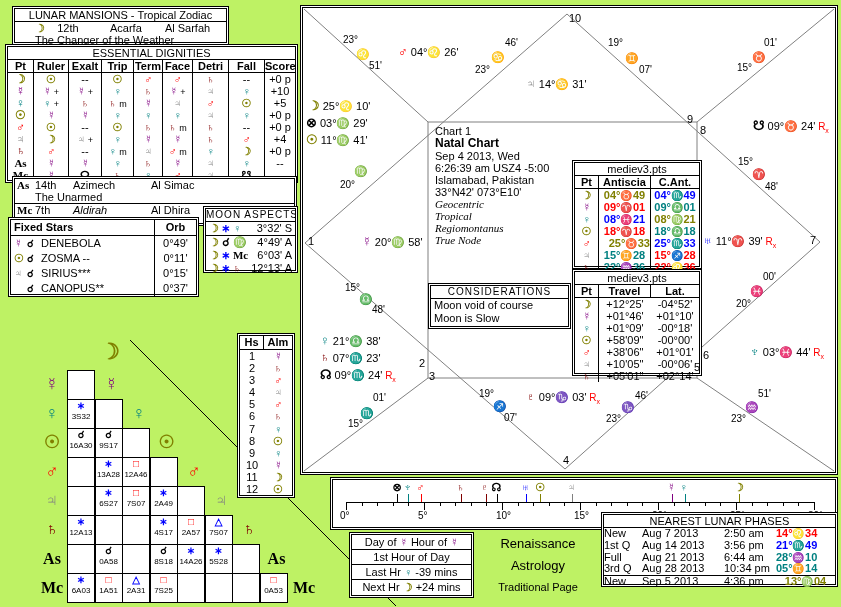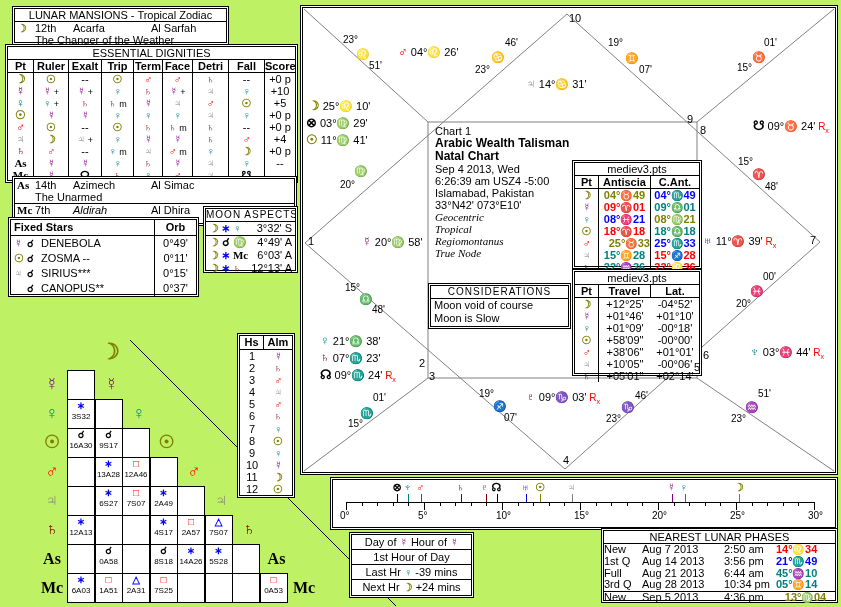--- a/index.html
+++ b/index.html
@@ -73,21 +73,21 @@
 
 <div id="page">
 
   <svg width="841" height="607" style="z-index:0">
     <line x1="130" y1="340" x2="396" y2="606" stroke="#000" stroke-width="1"></line>
   </svg>
 
   <div class="dbox" style="left:12px;top:6px;width:217px;height:39px">
     <div class="btitle">LUNAR MANSIONS - Tropical Zodiac</div>
     <div id="mansion-top">
-        <div class="row" style="padding: 0px 2px; line-height: 12px;"><span class="g" style="color: rgb(128, 128, 0); font-size: 11px; display: inline-block; width: 18px;">☽</span><span style="display: inline-block; width: 38px;">12th</span><span style="display: inline-block; width: 78px;">Acarfa</span><span>Al Sarfah</span></div>
+        <div class="row" style="padding: 0px 2px; line-height: 12px; text-align: center;"><span class="g" style="color: rgb(128, 128, 0); font-size: 11px; display: inline-block; width: 18px;">☽</span><span style="display: inline-block; width: 38px;">12th</span><span style="display: inline-block; width: 78px;">Acarfa</span><span>Al Sarfah</span></div>
         <div class="row" style="padding: 0px 2px 0px 20px; line-height: 12px;">The Changer of the Weather</div>
       </div>
   </div>
 
   <div class="dbox" style="left:5px;top:44px;width:293px;height:139px">
     <div class="btitle">ESSENTIAL DIGNITIES</div>
     <div id="dig-table">
         <div class="dgrid dhead">
           <div>Pt</div>
           <div>Ruler</div>
@@ -393,21 +393,20 @@
         <rect x="125" y="114" width="269" height="256"></rect>
         <path d="M2,235 L264,6 L517,234 L262,461 Z"></path>
         <line x1="1" y1="1" x2="125" y2="114"></line>
         <line x1="531" y1="1" x2="394" y2="114"></line>
         <line x1="1" y1="463" x2="125" y2="370"></line>
         <line x1="531" y1="463" x2="394" y2="370"></line>
       </g>
     </svg>
     <div id="chart-info">
         <div>Chart 1</div>
-        <div class="b">Arabic Wealth Talisman</div>
         <div class="b">Natal Chart</div>
         <div>Sep 4 2013, Wed</div>
         <div>6:26:39 am  USZ4 -5:00</div>
         <div>Islamabad, Pakistan</div>
         <div>33°N42' 073°E10'</div>
         <div class="i">Geocentric</div>
         <div class="i">Tropical</div>
         <div class="i">Regiomontanus</div>
         <div class="i">True Node</div>
       </div>
@@ -581,41 +580,46 @@
       </div>
   </div>
 
   <div class="dbox" style="left:349px;top:532px;width:125px;height:66px">
     <div class="hrow" id="hrow1"><span>Day of </span><span class="g" style="color: rgb(128, 0, 128); font-size: 11px;">☿</span><span>  Hour of  </span><span class="g" style="color: rgb(128, 0, 128); font-size: 11px;">☿</span></div>
     <div class="hrow">1st Hour of Day</div>
     <div class="hrow" id="hrow3"><span>Last Hr  </span><span class="g" style="color: rgb(0, 128, 128); font-size: 11px;">♀</span><span>  -39 mins</span></div>
     <div class="hrow" id="hrow4"><span>Next Hr  </span><span class="g" style="color: rgb(128, 128, 0); font-size: 11px;">☽</span><span>  +24 mins</span></div>
   </div>
 
-
-  <div class="dbox" style="left:601px;top:528px;width:237px;height:75px">
+  <div id="branding">
+    <div class="r1">Renaissance</div>
+    <div class="r1">Astrology</div>
+    <div class="r3">Traditional Page</div>
+  </div>
+
+  <div class="dbox" style="left:601px;top:512px;width:237px;height:75px">
     <div class="btitle">NEAREST LUNAR PHASES</div>
     <div id="ph-rows">
         <div class="phrow">
           <span>New</span>
           <span>Aug 7 2013</span>
           <span>2:50 am</span>
           <div style="color: rgb(255, 0, 0); font-weight: bold;"><span>14°</span><span class="g" style="color: rgb(255, 0, 0); font-size: 10px;">♌</span><span>34</span></div>
         </div>
         <div class="phrow">
           <span>1st Q</span>
           <span>Aug 14 2013</span>
           <span>3:56 pm</span>
           <div style="color: rgb(0, 0, 255); font-weight: bold;"><span>21°</span><span class="g" style="color: rgb(0, 0, 255); font-size: 10px;">♏</span><span>49</span></div>
         </div>
         <div class="phrow">
           <span>Full</span>
           <span>Aug 21 2013</span>
           <span>6:44 am</span>
-          <div style="color: rgb(0, 128, 128); font-weight: bold;"><span>45°</span><span class="g" style="color: rgb(0, 128, 128); font-size: 10px;">♒</span><span>10</span></div>
+          <div style="color: rgb(0, 128, 128); font-weight: bold;"><span>28°</span><span class="g" style="color: rgb(0, 128, 128); font-size: 10px;">♒</span><span>10</span></div>
         </div>
         <div class="phrow">
           <span>3rd Q</span>
           <span>Aug 28 2013</span>
           <span>10:34 pm</span>
           <div style="color: rgb(0, 128, 128); font-weight: bold;"><span>05°</span><span class="g" style="color: rgb(0, 128, 128); font-size: 10px;">♊</span><span>14</span></div>
         </div>
         <div class="phrow" style="border-top: 1px solid rgb(0, 0, 0);">
           <span>New</span>
           <span>Sep 5 2013</span>

